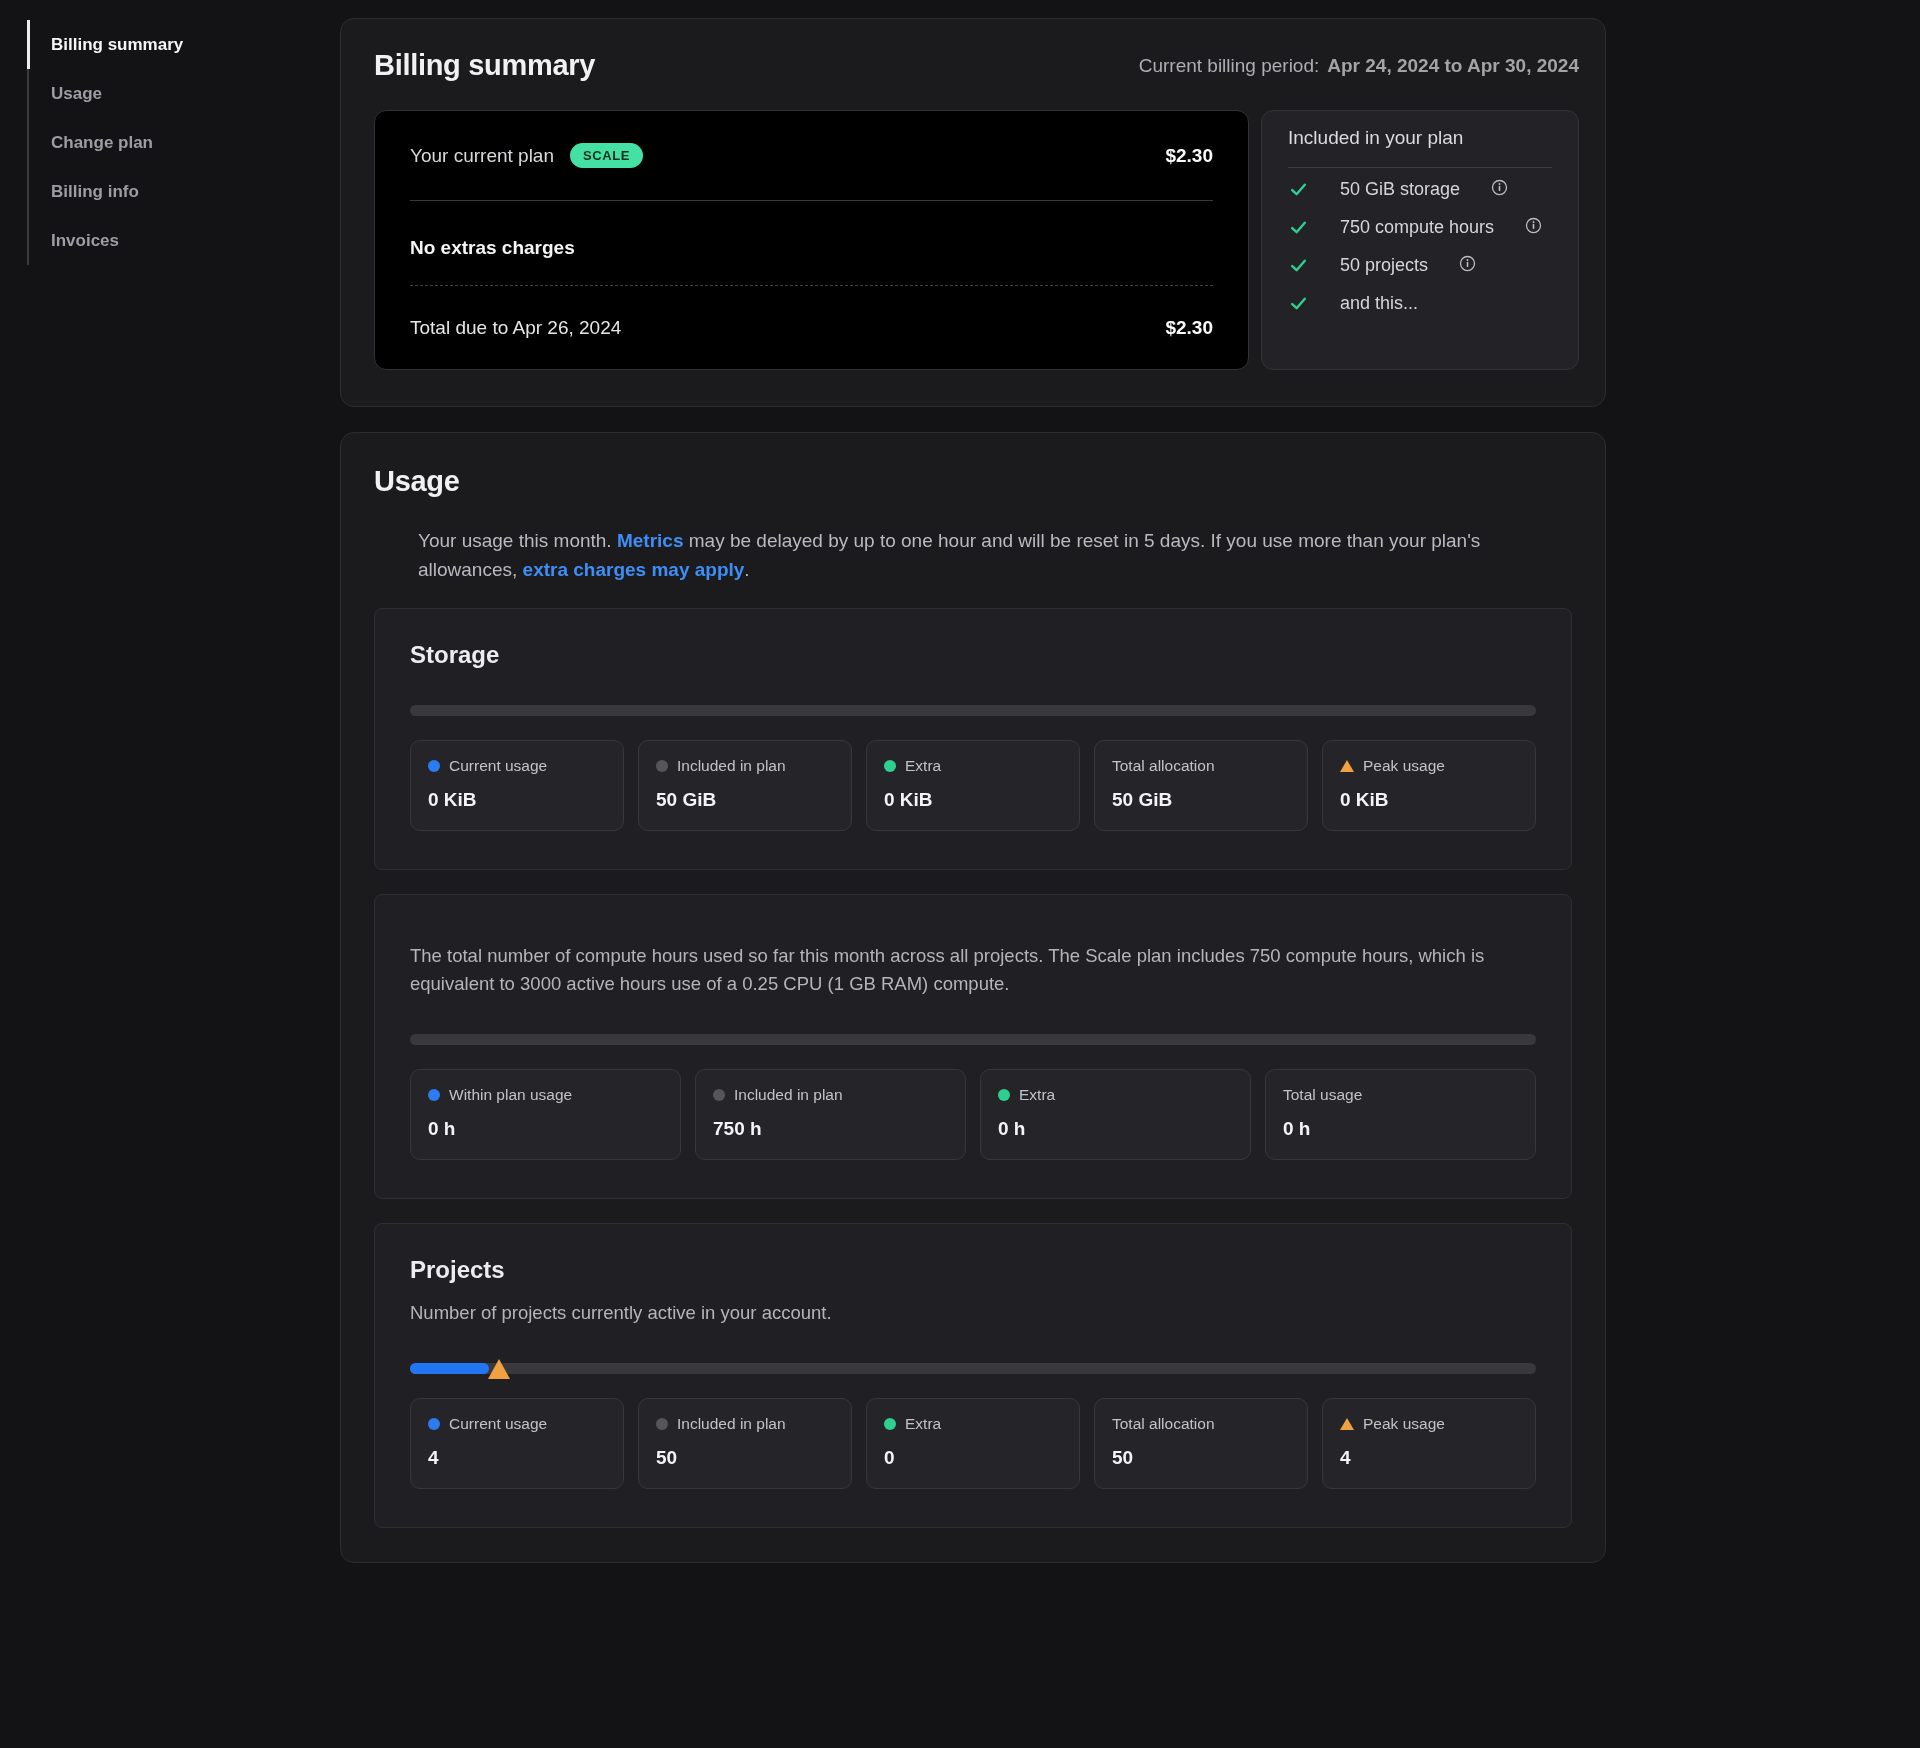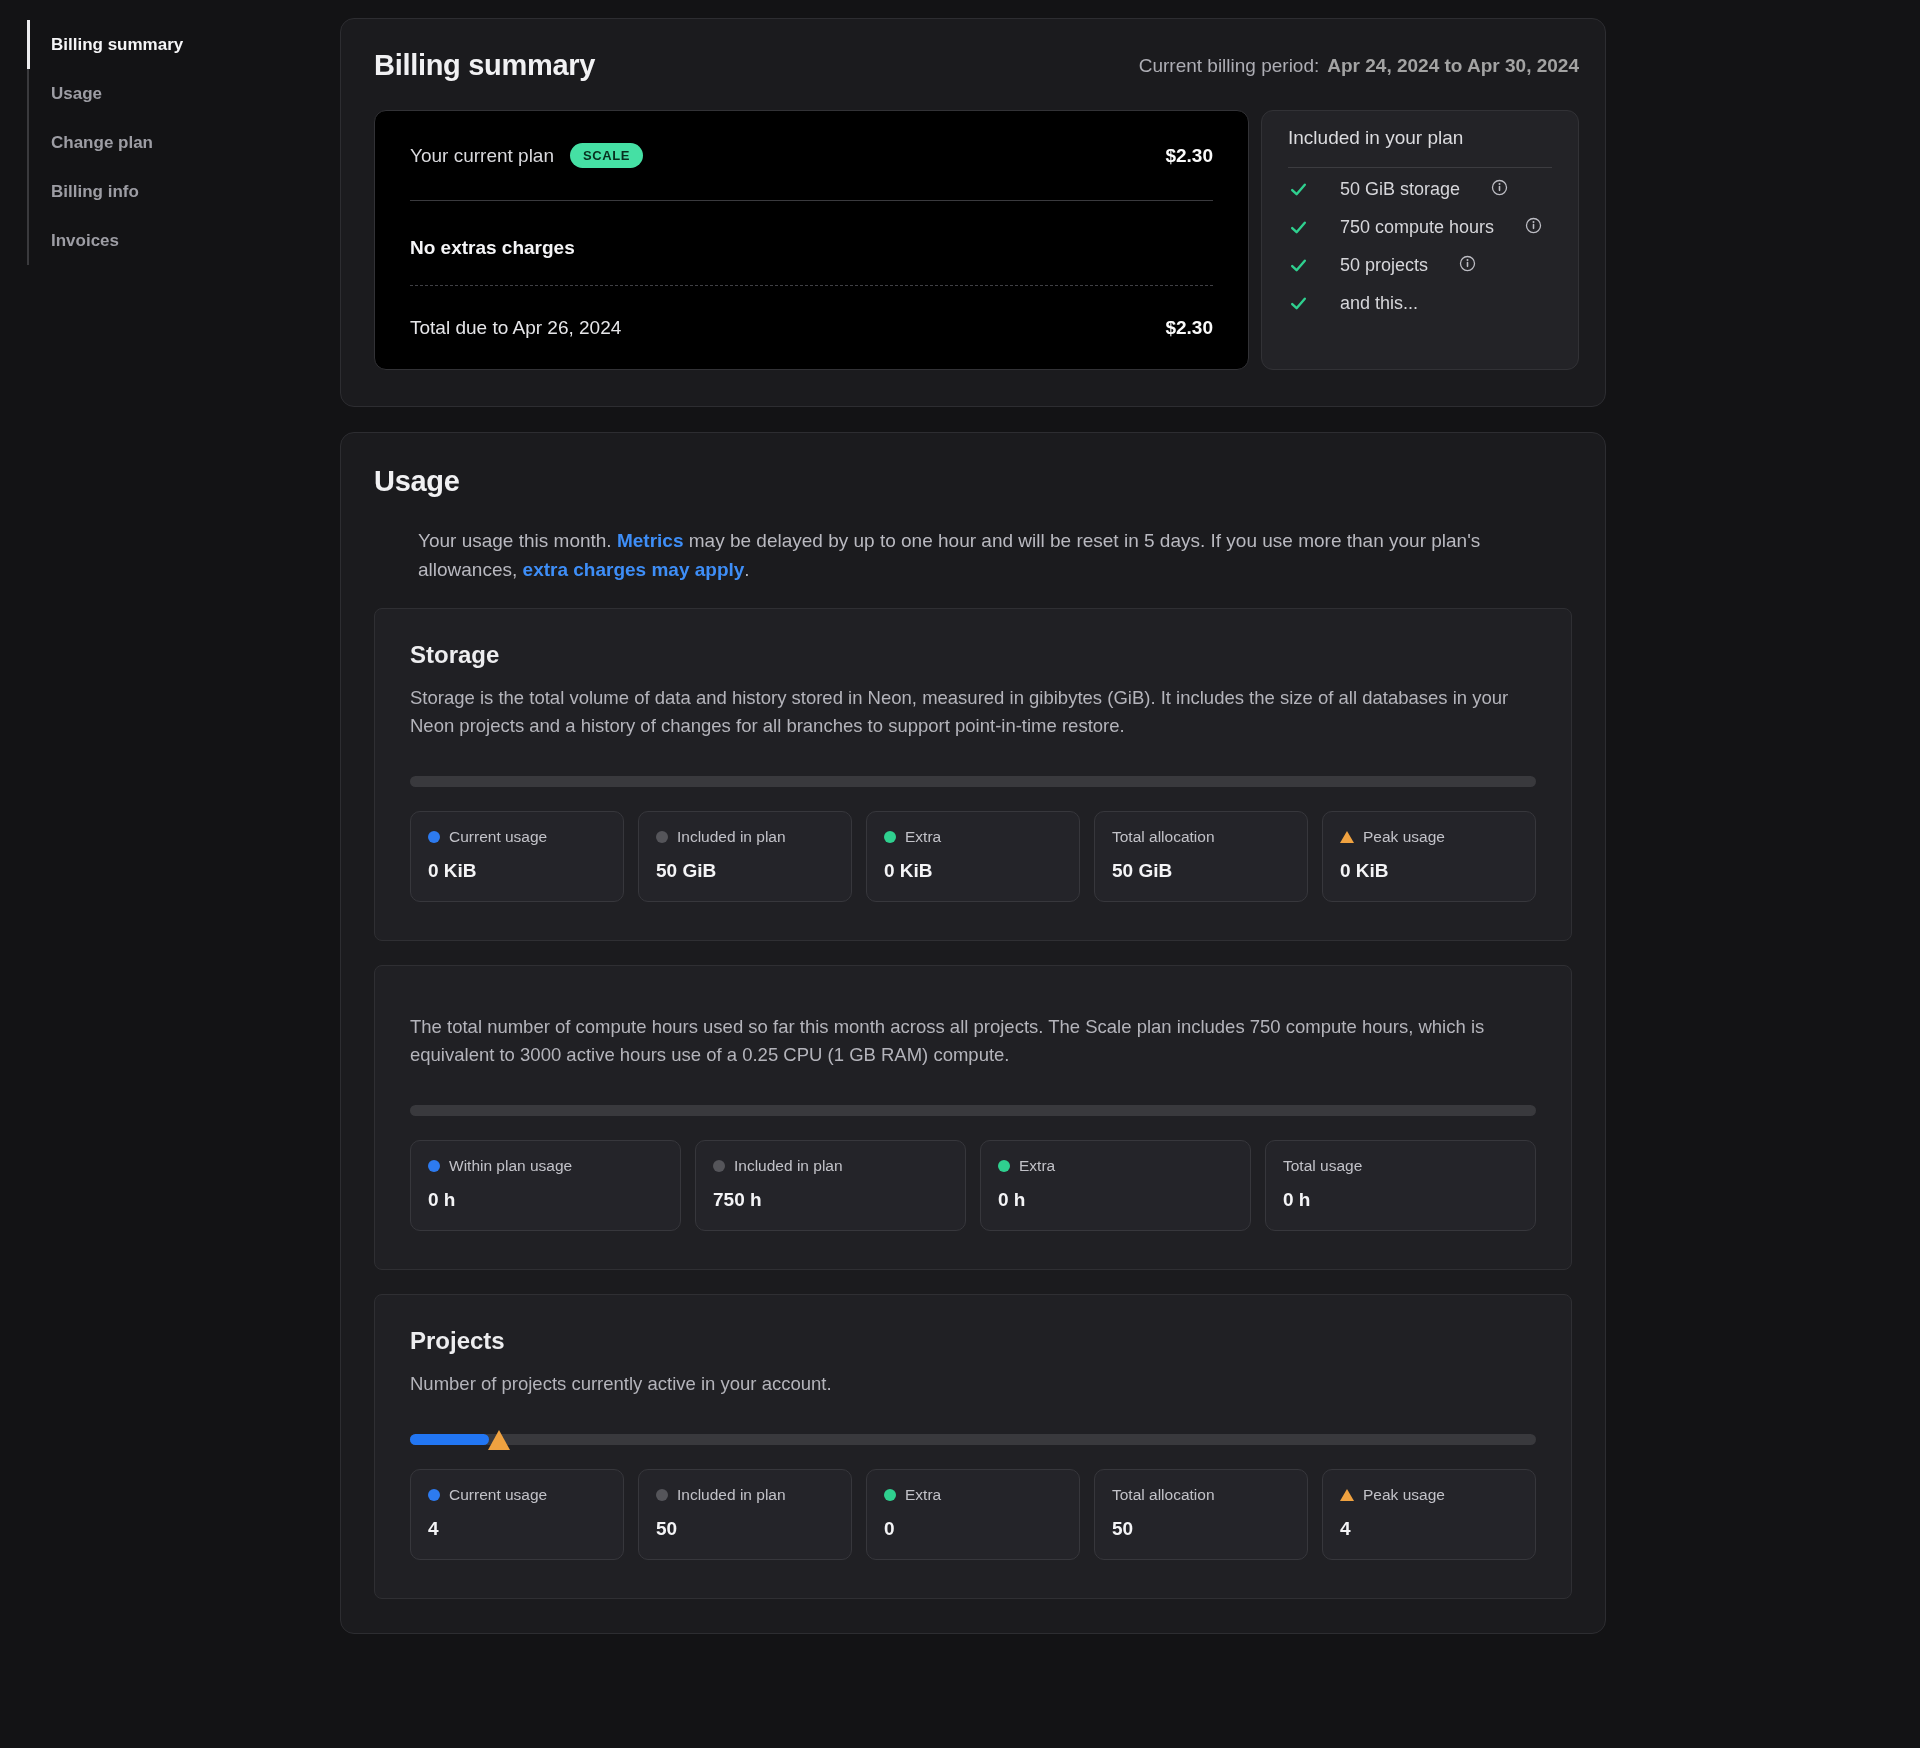--- a/index.html
+++ b/index.html
@@ -165,21 +165,20 @@
 
   <section class="card usage-card">
     <h1 class="card-title" style="margin:0;">Usage</h1>
 
     <p class="usage-desc" style="margin-bottom:0;margin-left:44px;">
       <span>Your usage this month. </span><span class="link">Metrics</span><span> may be delayed by up to one hour and will be reset in 5 days. If you use more than your plan's allowances, </span><span class="link">extra charges may apply</span><span>.</span>
     </p>
 
     <div class="section">
       <div class="section-title">Storage</div>
-      <div class="section-desc">Storage is the total volume of data and history stored in Neon, measured in gibibytes (GiB). It includes the size of all databases in your Neon projects and a history of changes for all branches to support point-in-time restore.</div>
       <div class="bar">
         <div class="bar-fill" style="width: 0%;"></div>
       </div>
       <div class="stats">
         <div class="stat">
           <div class="stat-label">
               <span class="dot blue"></span>
               <span>Current usage</span>
             </div>
           <div class="stat-value">0 KiB</div>

